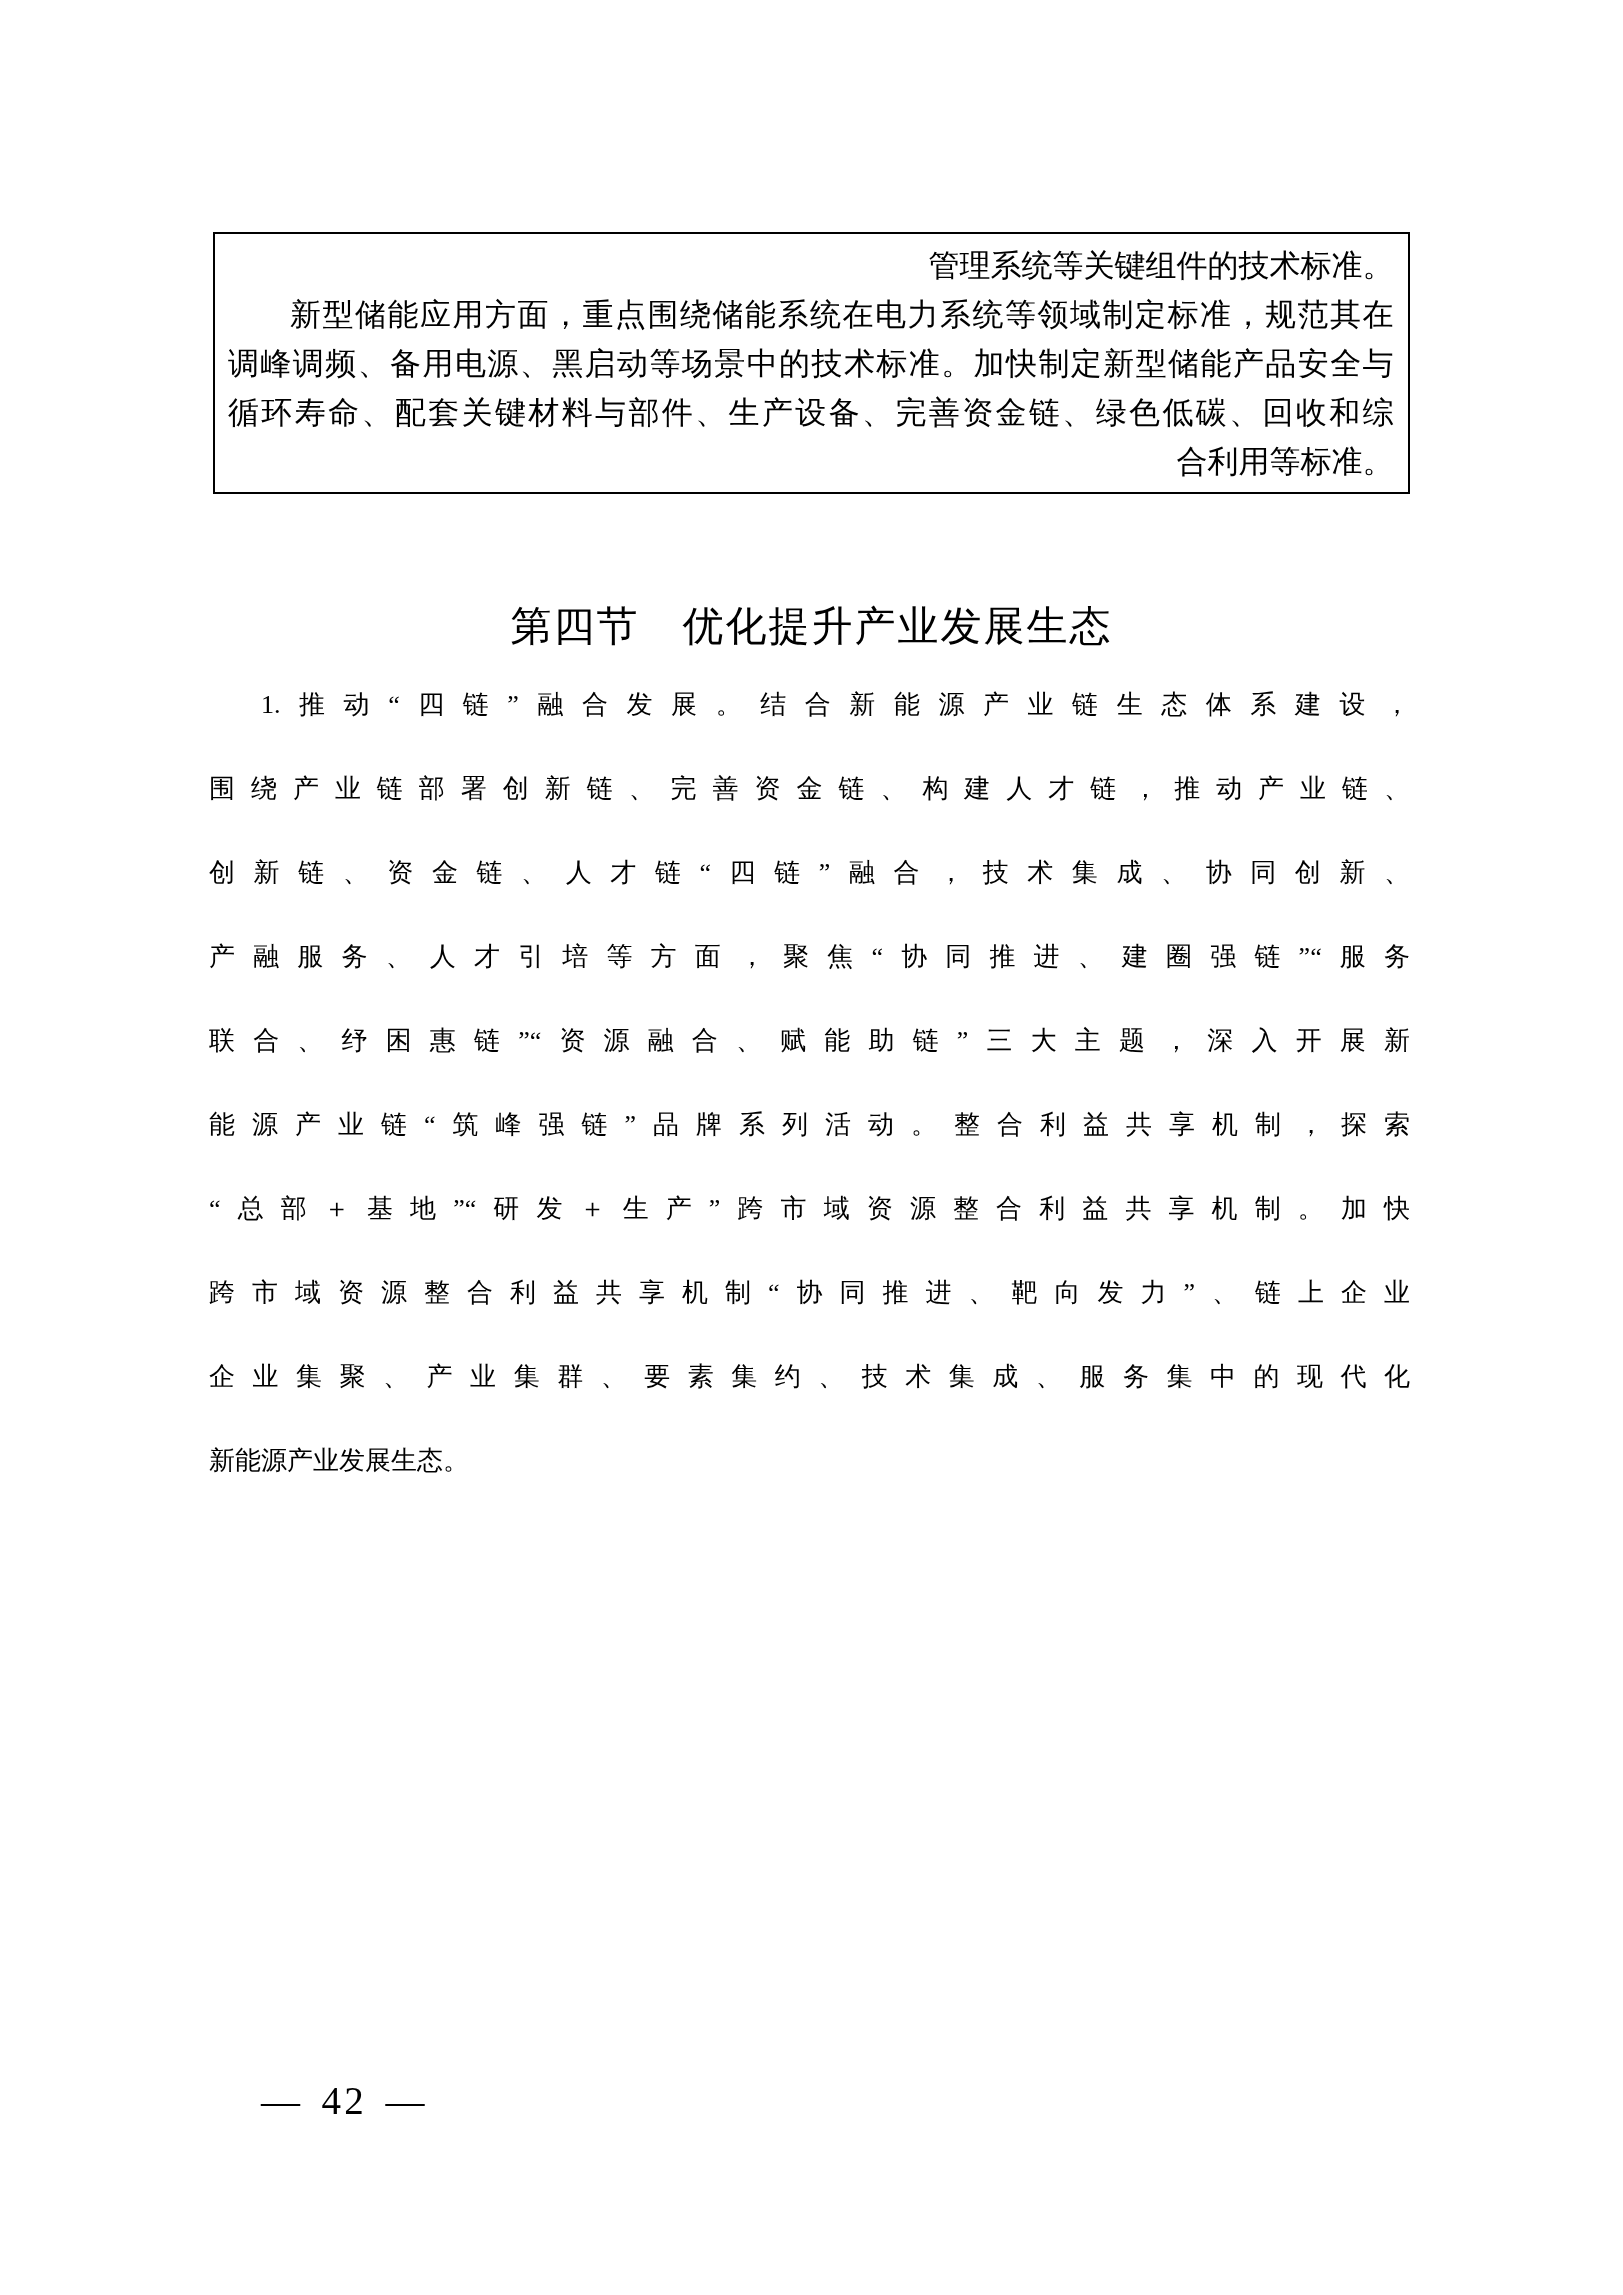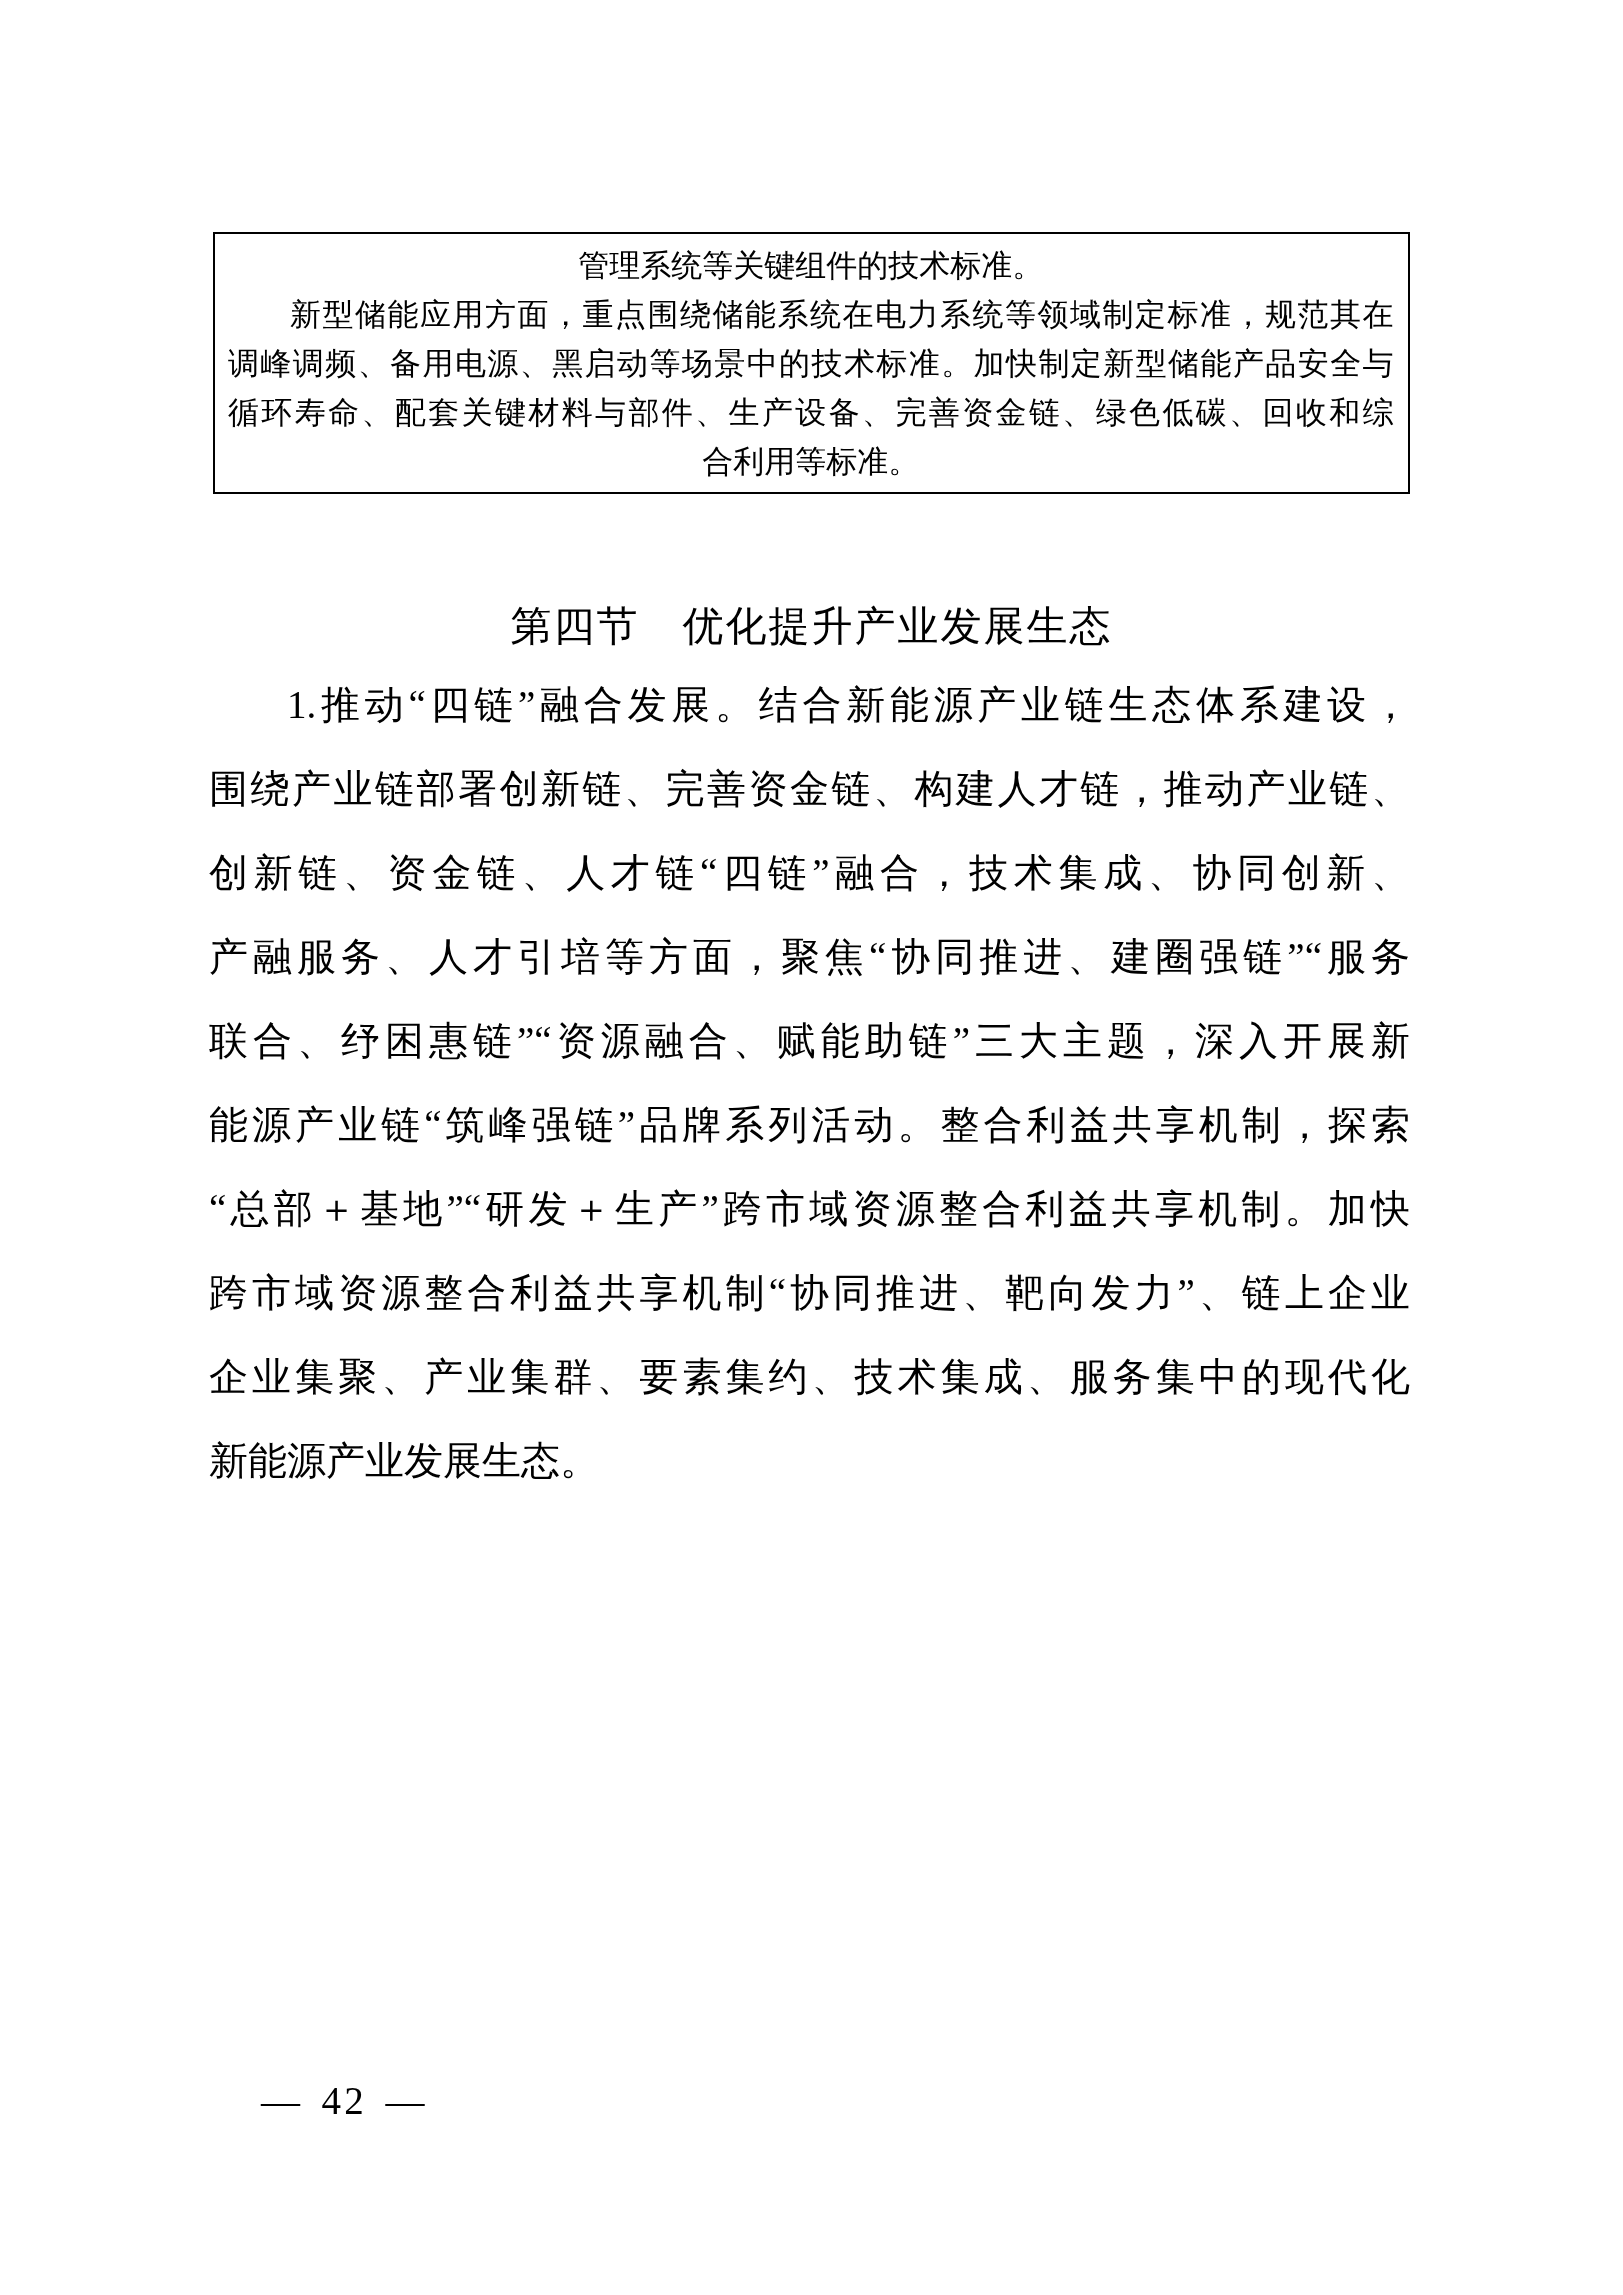--- a/index.html
+++ b/index.html
@@ -24,21 +24,21 @@
     top: 232px;
     width: 1197px;
     height: 262px;
     border: 2.6px solid #000000;
     padding: 6.5px 14.4px 0 13px;
   }
   .callout-box .line {
     font-size: 31px;
     line-height: 49px;
     height: 49px;
-    text-align: center;
+    text-align: right;
     white-space: nowrap;
   }
   
   .section-heading {
     position: absolute;
     left: 0;
     top: 603px;
     width: 1623px;
     text-align: center;
     font-family: "Liberation Sans", sans-serif;
@@ -48,21 +48,21 @@
     letter-spacing: 2px;
   }
   
   .body-text {
     position: absolute;
     left: 209px;
     top: 663px;
     width: 1201px;
   }
   .body-text .line {
-    font-size: 39px;
+    font-size: 26px;
     line-height: 84px;
     height: 84px;
     text-align: left;
     white-space: nowrap;
   }
   
   .line.justify {
     white-space: normal;
     text-align: justify;
     text-align-last: justify;

